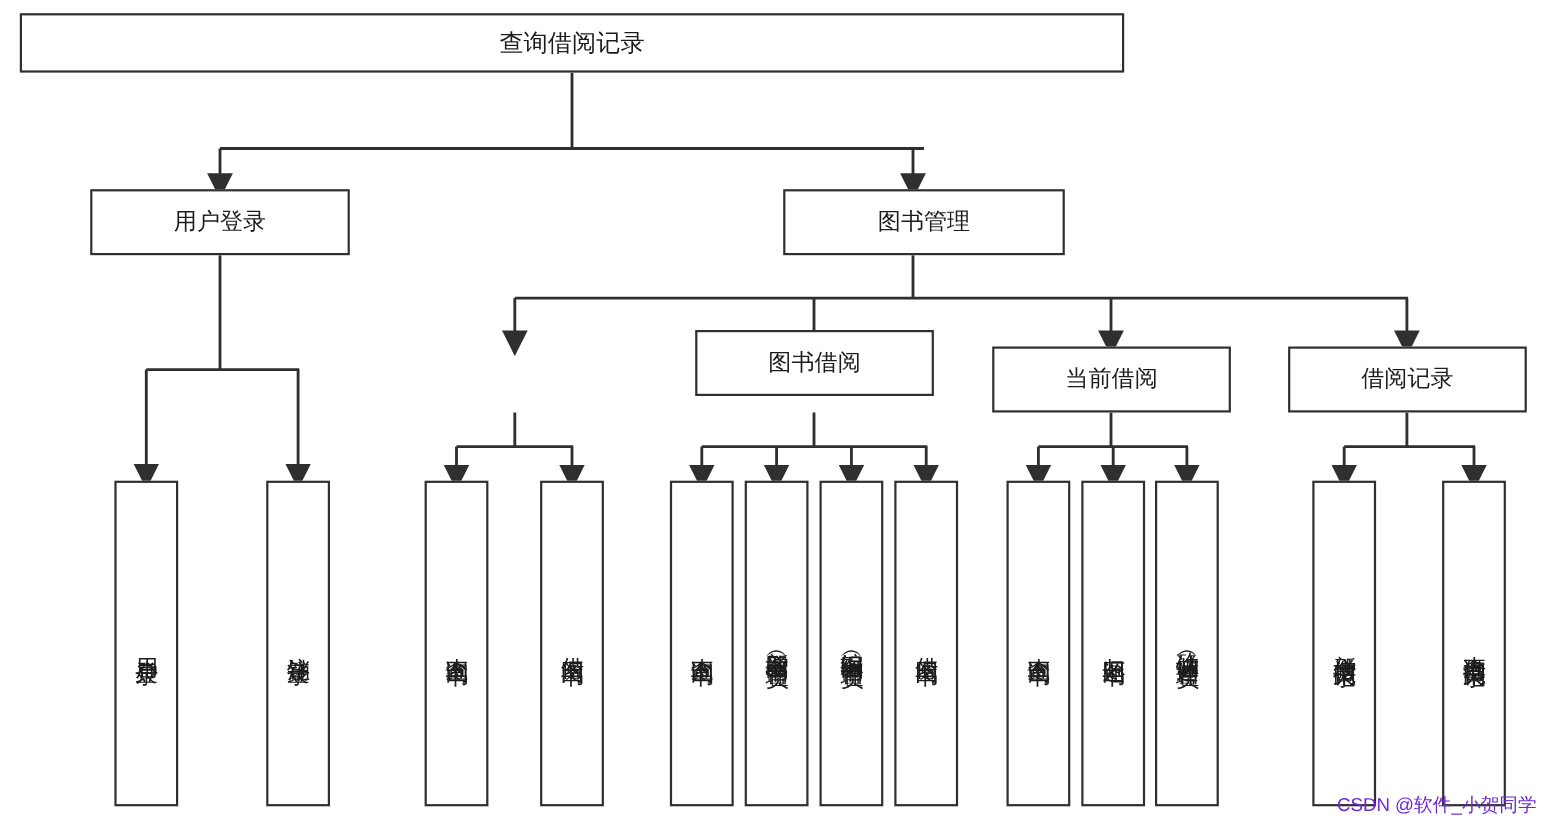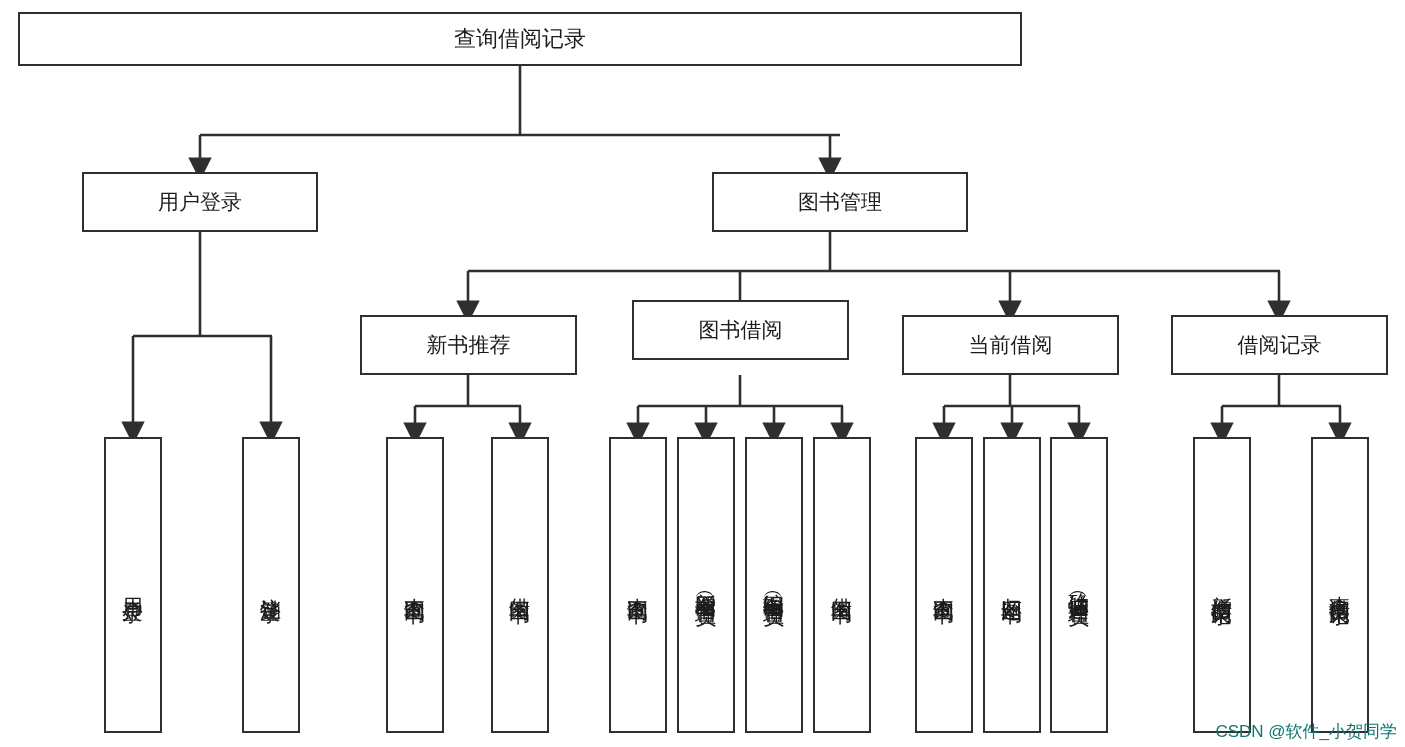--- a/index.html
+++ b/index.html
@@ -56,21 +56,21 @@
     font-size: 21px;
     letter-spacing: 2px;
     line-height: 1;
     white-space: nowrap;
   }
   .watermark {
     position: absolute;
     right: 8px;
     bottom: 4px;
     font-size: 17px;
-    color: #0f766e;
+    color: #6d28d9;
     z-index: 3;
     white-space: nowrap;
   }
 </style>
 </head>
 <body>
 
 <div id="canvas">
 
   <svg class="wires" viewBox="0 0 1405 747">
@@ -127,23 +127,20 @@
     <span class="txt">查询借阅记录</span>
   </div>
 
   <div class="node horiz" style="left:82px; top:172px; width:236px; height:60px;">
     <span class="txt">用户登录</span>
   </div>
   <div class="node horiz" style="left:712px; top:172px; width:256px; height:60px;">
     <span class="txt">图书管理</span>
   </div>
 
-  <div class="node horiz" style="left:360px; top:315px; width:217px; height:60px;">
-    <span class="txt">新书推荐</span>
-  </div>
   <div class="node horiz" style="left:632px; top:300px; width:217px; height:60px;">
     <span class="txt">图书借阅</span>
   </div>
   <div class="node horiz" style="left:902px; top:315px; width:217px; height:60px;">
     <span class="txt">当前借阅</span>
   </div>
   <div class="node horiz" style="left:1171px; top:315px; width:217px; height:60px;">
     <span class="txt">借阅记录</span>
   </div>
 

